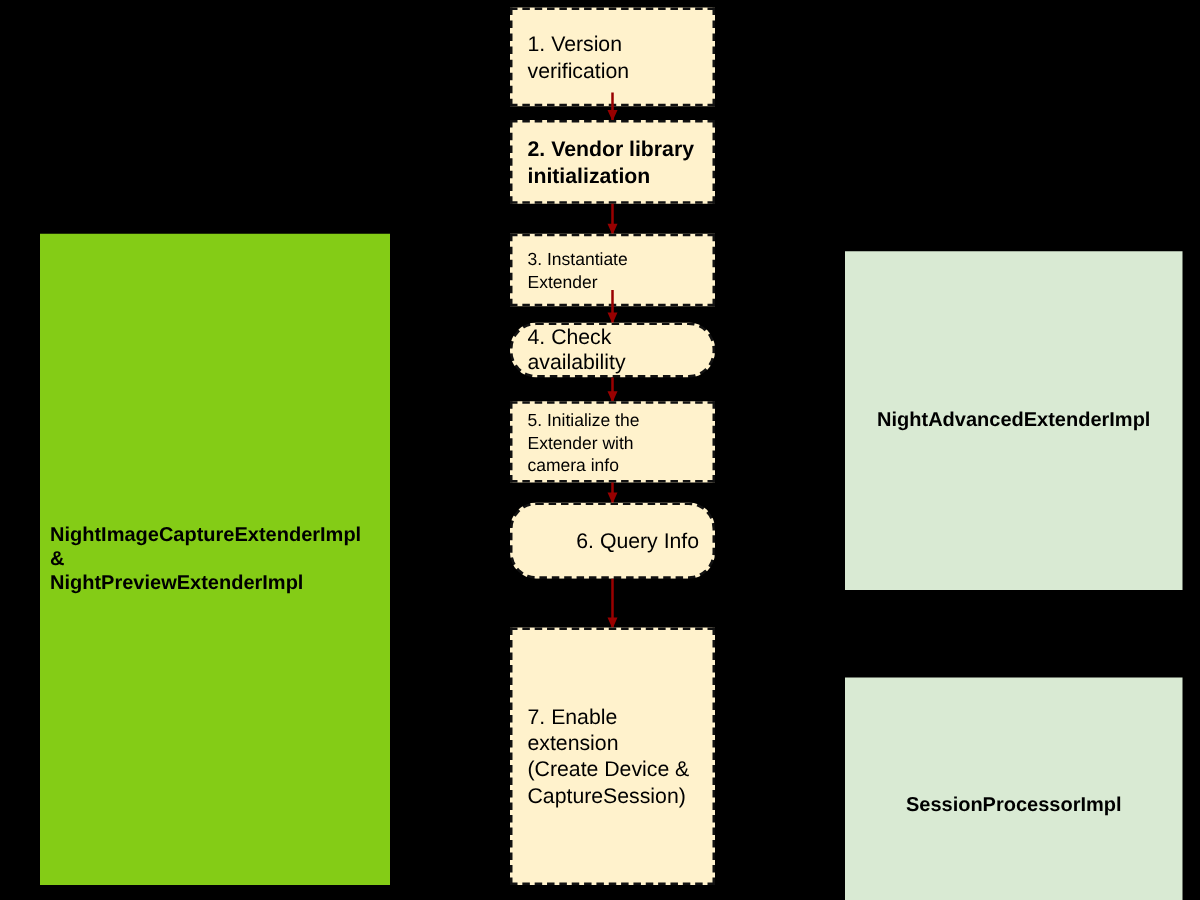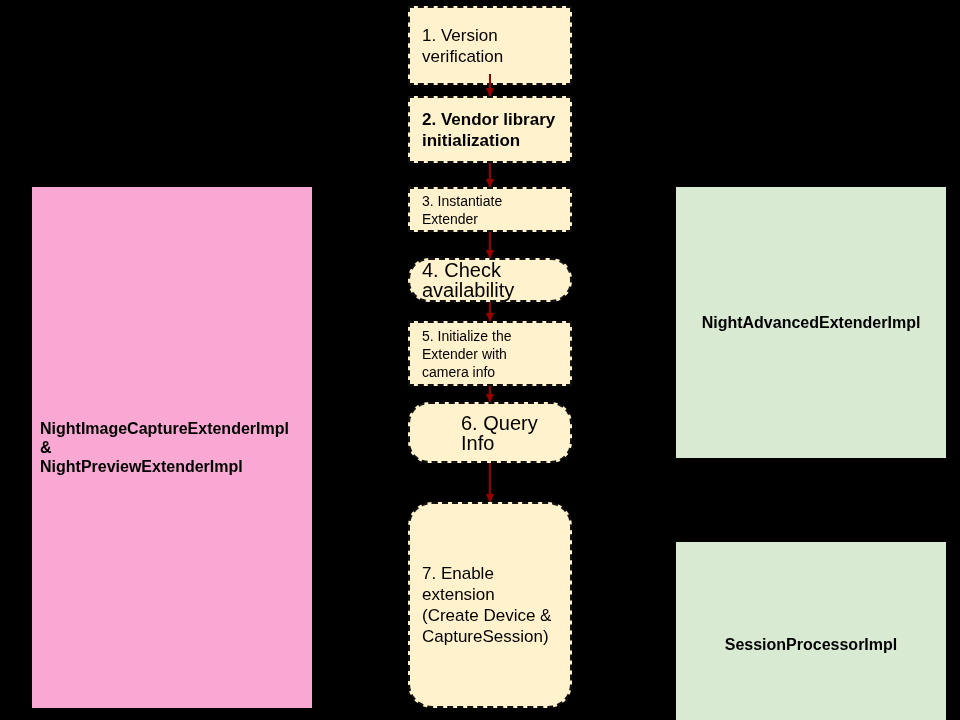--- a/index.html
+++ b/index.html
@@ -26,27 +26,27 @@
     align-items: flex-start;
     color: #000000;
   }
   .step .lbl {
     padding-left: 12px;
     padding-right: 4px;
     white-space: pre-line;
   }
   .step1 { top: 6px;   height: 79px; }
   .step2 { top: 96px;  height: 67px; font-weight: bold; }
-  .step3 { top: 187px; height: 45px; }
+  .step3 { top: 187px; height: 58px; }
   .step4 { top: 258px; height: 44px; }
   .step5 { top: 321px; height: 65px; }
   .step6 { top: 402px; height: 61px; padding-left: 39px; }
-  .step7 { top: 502px; height: 206px; border-radius: 24px; }
+  .step7 { top: 502px; height: 206px; }
   .fs-lg { font-size: 17px; line-height: 21px; }
-  .fs-md { font-size: 20px; line-height: 20px; border-radius: 21px; }
+  .fs-md { font-size: 17px; line-height: 20px; border-radius: 21px; }
   .fs-sm { font-size: 14px; line-height: 18px; }
 
   
   .arrow {
     position: absolute;
     left: 489px;
     width: 2px;
     background: #990000;
   }
   .arrow::after {
@@ -74,32 +74,32 @@
     flex-direction: column;
     justify-content: center;
     color: #000000;
     font-weight: bold;
     font-size: 16px;
     line-height: 19px;
   }
   .panel-blue {
     left: 32px; top: 187px;
     width: 280px; height: 521px;
-    background: #f9a8d4;
+    background: #84cc16;
     align-items: flex-start;
     padding-left: 8px;
     padding-right: 6px;
   }
   .panel-blue .lbl { white-space: pre-line; text-align: left; }
   .panel-green {
     background: #D9EAD3;
     align-items: center;
     text-align: center;
   }
-  .panel-green-top    { left: 676px; top: 187px; width: 270px; height: 271px; }
+  .panel-green-top    { left: 676px; top: 201px; width: 270px; height: 271px; }
   .panel-green-bottom { left: 676px; top: 502px; width: 270px; height: 205px; margin-top: 40px; }
 </style>
 </head>
 <body>
 
 <div class="canvas">
 
   <div class="panel panel-blue">
     <div class="lbl">NightImageCaptureExtenderImpl
 &amp;

